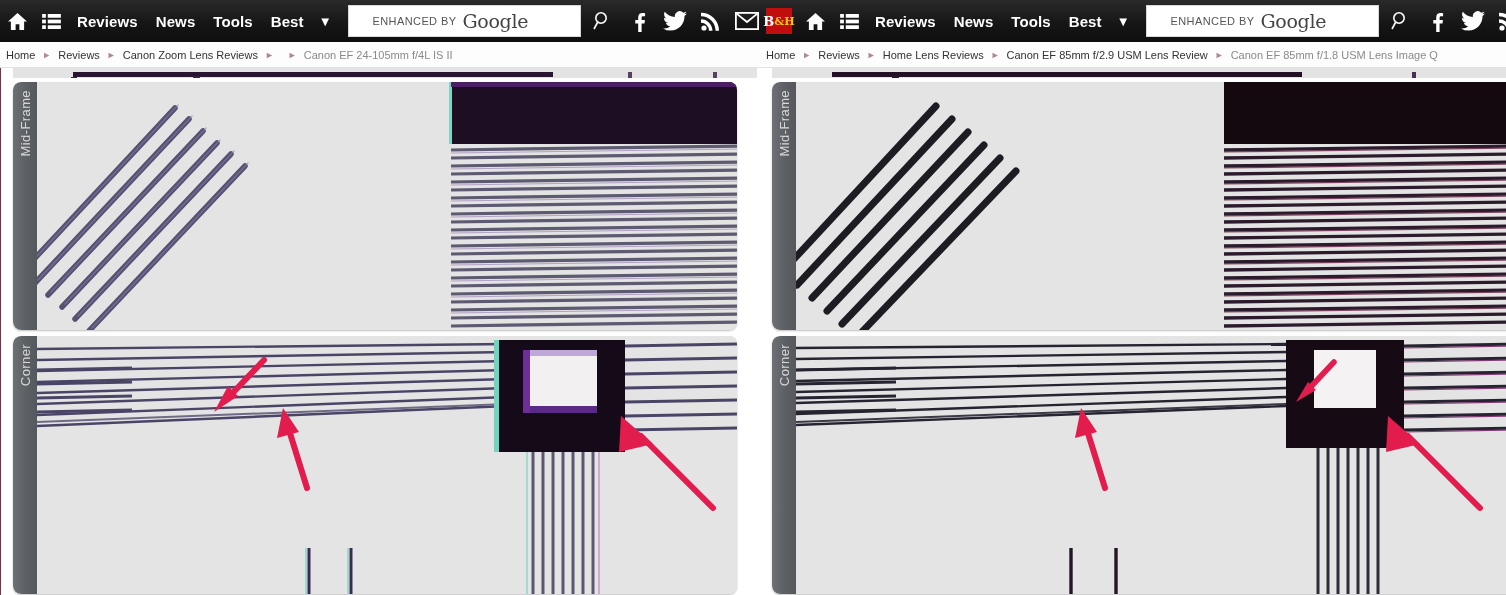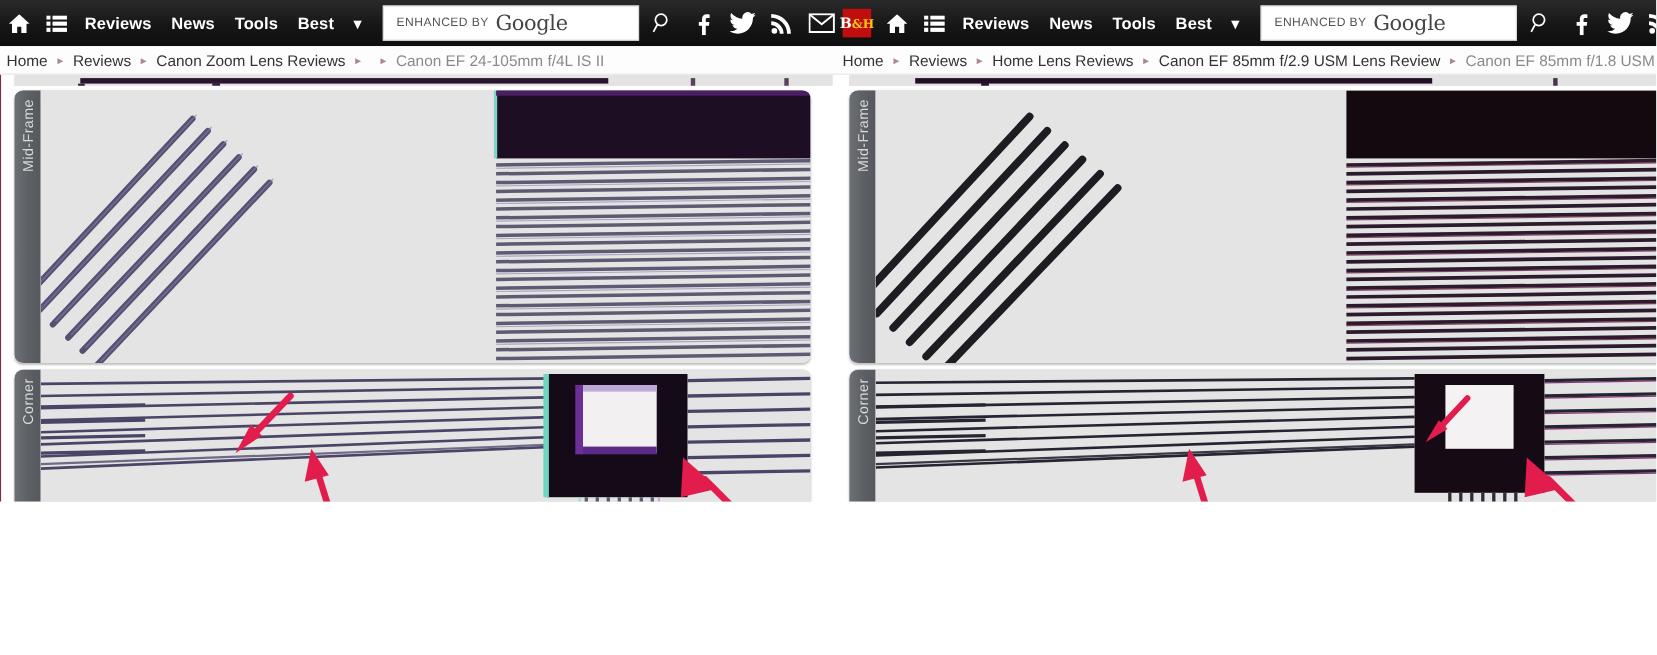--- a/index.html
+++ b/index.html
@@ -1,56 +1,56 @@
 <!DOCTYPE html>
 <html><head>
 <meta charset="utf-8">
 <style>
   * { margin:0; padding:0; box-sizing:border-box; }
   html,body { width:1506px; height:595px; overflow:hidden; background:#fff;
               font-family:"Liberation Sans", sans-serif; }
-  .page { position:relative; width:1506px; height:456px; overflow:hidden; background:#fff; }
+  .page { position:relative; width:1506px; height:595px; overflow:hidden; background:#fff; }
 
   
   .half { position:absolute; top:0; height:595px; overflow:hidden; background:#fff; }
   .half.left  { left:0;    width:760px; }
   .half.right { left:760px; width:746px; }
 
   
   .navbar { position:relative; height:42px; background:#1b1b1b;
             background:linear-gradient(to bottom,#2a2a2a 0%,#161616 55%,#0e0e0e 100%);
             display:flex; align-items:center; overflow:hidden; white-space:nowrap; }
   .nav-ico { flex:0 0 auto; display:flex; align-items:center; justify-content:center;
              color:#fff; height:42px; }
   .nav-home { width:34px; }
   .nav-ham  { width:34px; }
   .nav-link { flex:0 0 auto; color:#fff; font-size:15px; font-weight:bold;
               padding:0 9px; letter-spacing:.1px; }
   .nav-caret { flex:0 0 auto; color:#fff; font-size:13px; padding:0 12px 0 6px; }
   .searchbox { flex:0 0 auto; width:233px; height:32px; background:#fff;
                border:1px solid #d8d8d8; display:flex; align-items:center;
-               padding-left:12px; margin:0 4px; }
+               padding-left:24px; margin:0 4px; }
   .searchbox .eb { font-size:11px; color:#555; letter-spacing:.4px;
                    text-transform:uppercase; }
   .searchbox .gg { font-size:19px; color:#444; margin-left:6px;
                    font-family:"DejaVu Serif", serif; letter-spacing:-.3px; }
   .ico-btn { flex:0 0 auto; width:36px; height:42px; display:flex;
              align-items:center; justify-content:center; color:#fff; }
   .bh-logo { flex:0 0 auto; width:26px; height:26px; background:#c00d0d;
              margin:0 6px; display:flex; align-items:center; justify-content:center;
              color:#fff; font-size:13px; font-weight:bold;
              font-family:"DejaVu Serif", serif; }
   .bh-logo .amp { color:#f5c518; font-size:11px; }
 
   
   .crumbbar { position:relative; height:26px; background:#fdfdfd;
               border-bottom:1px solid #e2e2e2;
               display:flex; align-items:center; overflow:hidden;
               white-space:nowrap; padding-left:6px; }
-  .crumb { font-size:14px; color:#333; flex:0 0 auto; }
+  .crumb { font-size:11px; color:#333; flex:0 0 auto; }
   .crumb.dim { color:#8a8a8a; }
   .sep { flex:0 0 auto; color:#b08a8a; font-size:9px; padding:0 7px; }
 
   
   .stage { position:relative; width:100%; height:527px; overflow:hidden;
            background:#fff; border-left:1px solid #7a2f4a; }
   .half.right .stage { border-left:none; }
 
   .sliver { position:absolute; left:12px; top:0; right:0; height:10px;
             overflow:hidden; background:#e3e3e3; }

